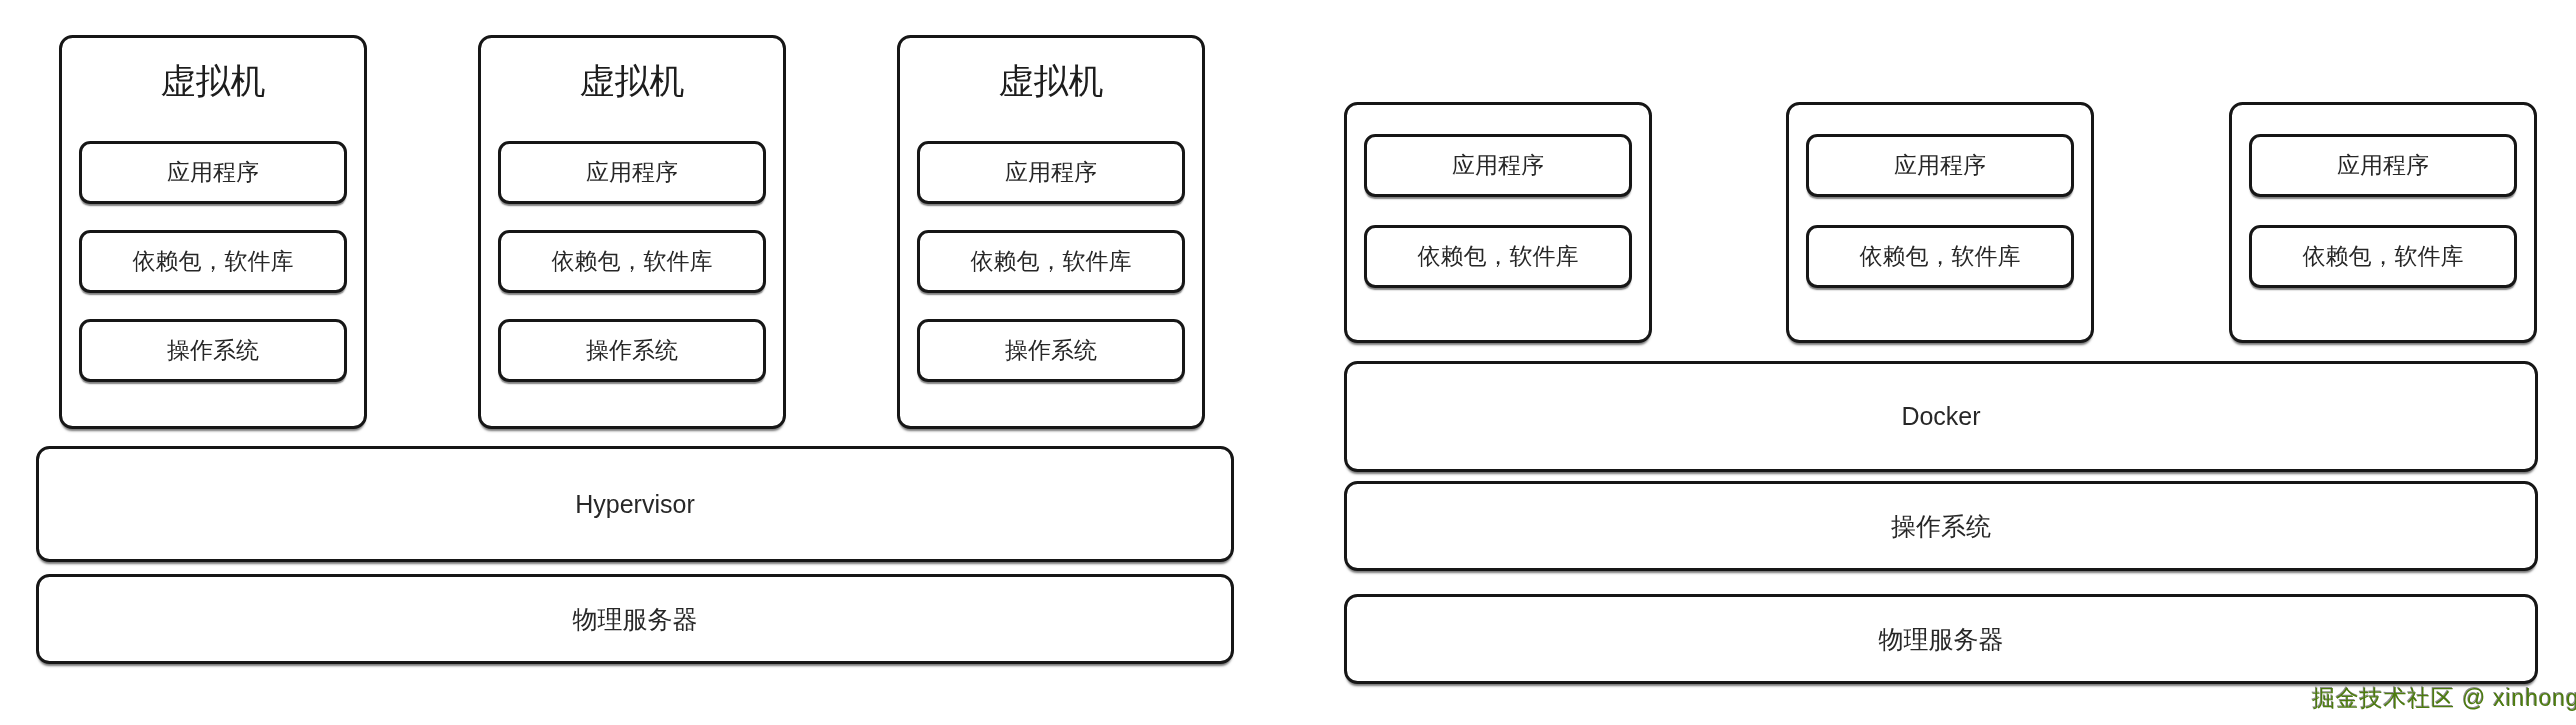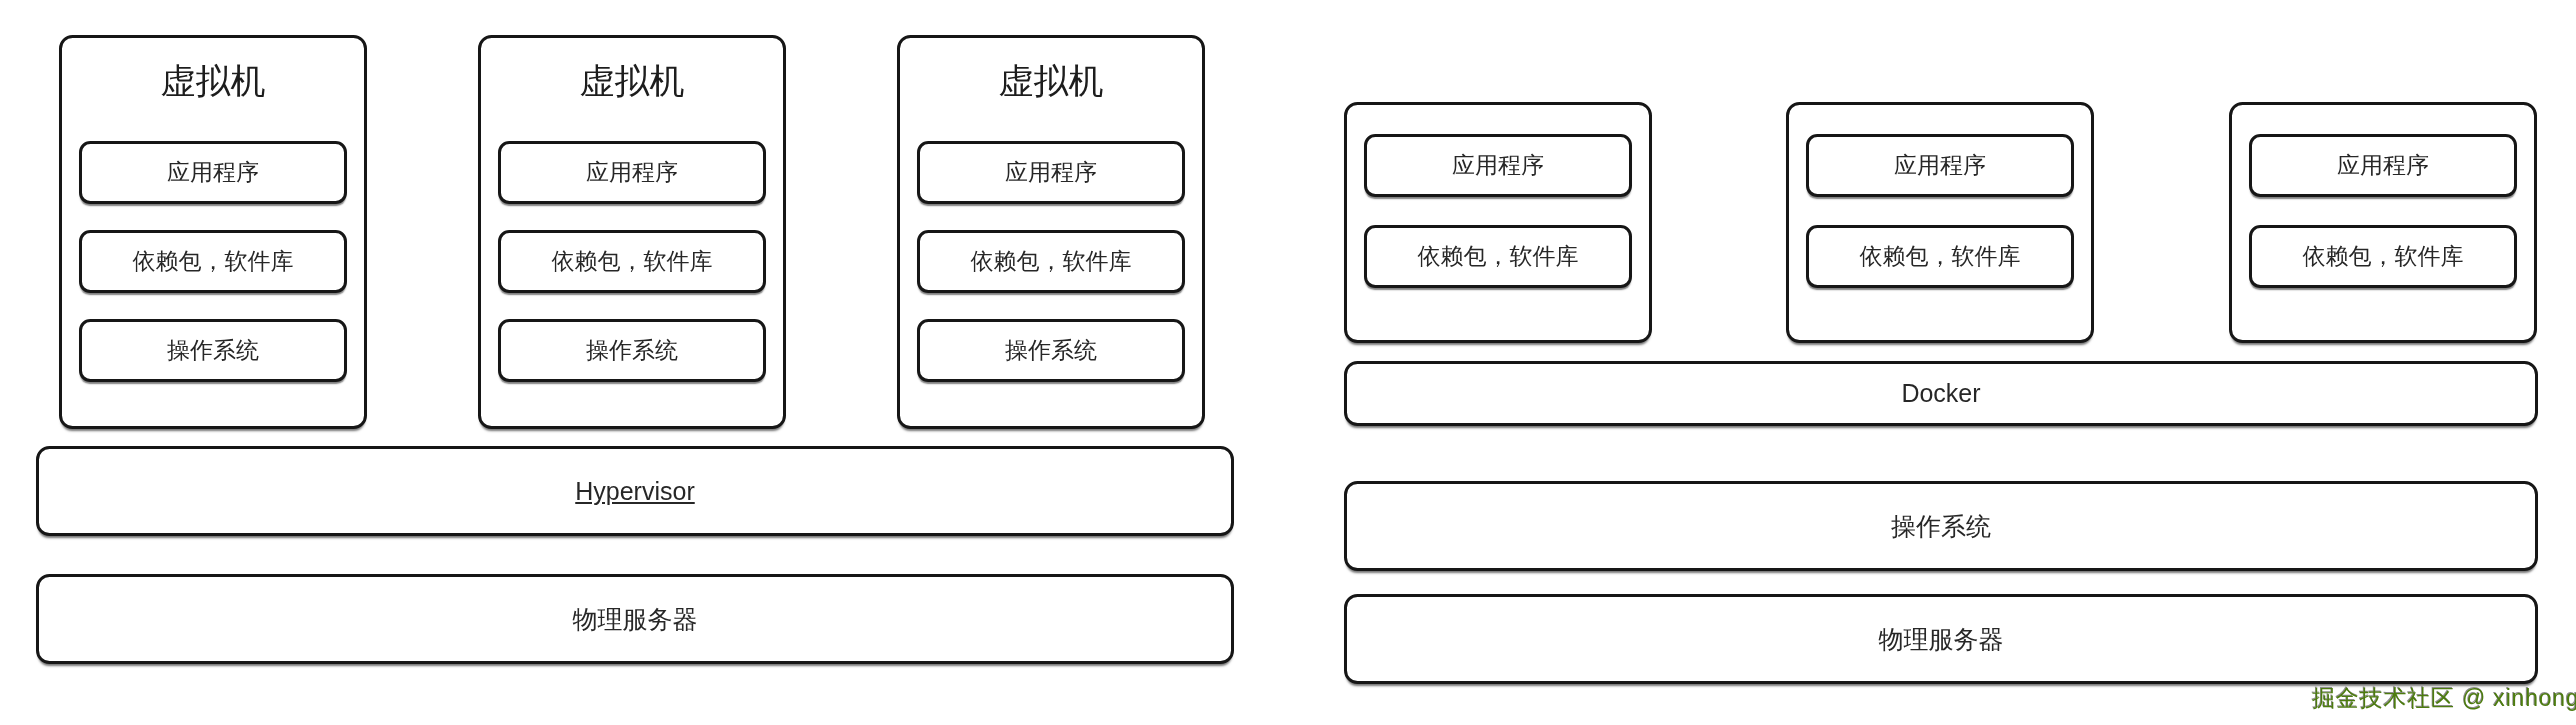--- a/index.html
+++ b/index.html
@@ -50,33 +50,33 @@
     border-radius: 11.3px;
     box-shadow: 0 3px 1.5px -1.5px rgba(0,0,0,0.5);
     font-size: 23px;
   }
   .vm .layer-1 { top: 103px; }
   .vm .layer-2 { top: 192px; }
   .vm .layer-3 { top: 281px; }
 
   .bar { font-size: 25px; }
   .bar-left { left: 36px; width: 1198px; }
-  .hypervisor-bar { top: 446px; height: 90px; text-decoration: underline; }
+  .hypervisor-bar { top: 446px; height: 116px; }
   .phys-left-bar  { top: 574px; height: 90px; }
 
   
   .cont { top: 102px; width: 308px; height: 241px; }
   .cont-1 { left: 1344px; }
   .cont-2 { left: 1786px; }
   .cont-3 { left: 2229px; }
   .cont .layer-1 { top: 29px; }
   .cont .layer-2 { top: 120px; }
 
   .bar-right { left: 1344px; width: 1194px; }
-  .docker-bar     { top: 361px; height: 65px; }
+  .docker-bar     { top: 361px; height: 111px; }
   .os-bar         { top: 481px; height: 90px; }
   .phys-right-bar { top: 594px; height: 90px; }
 
   
   .watermark {
     position: absolute;
     top: 683px;
     right: 10.5px;
     font-size: 23px;
     color: #4d7c0f;

